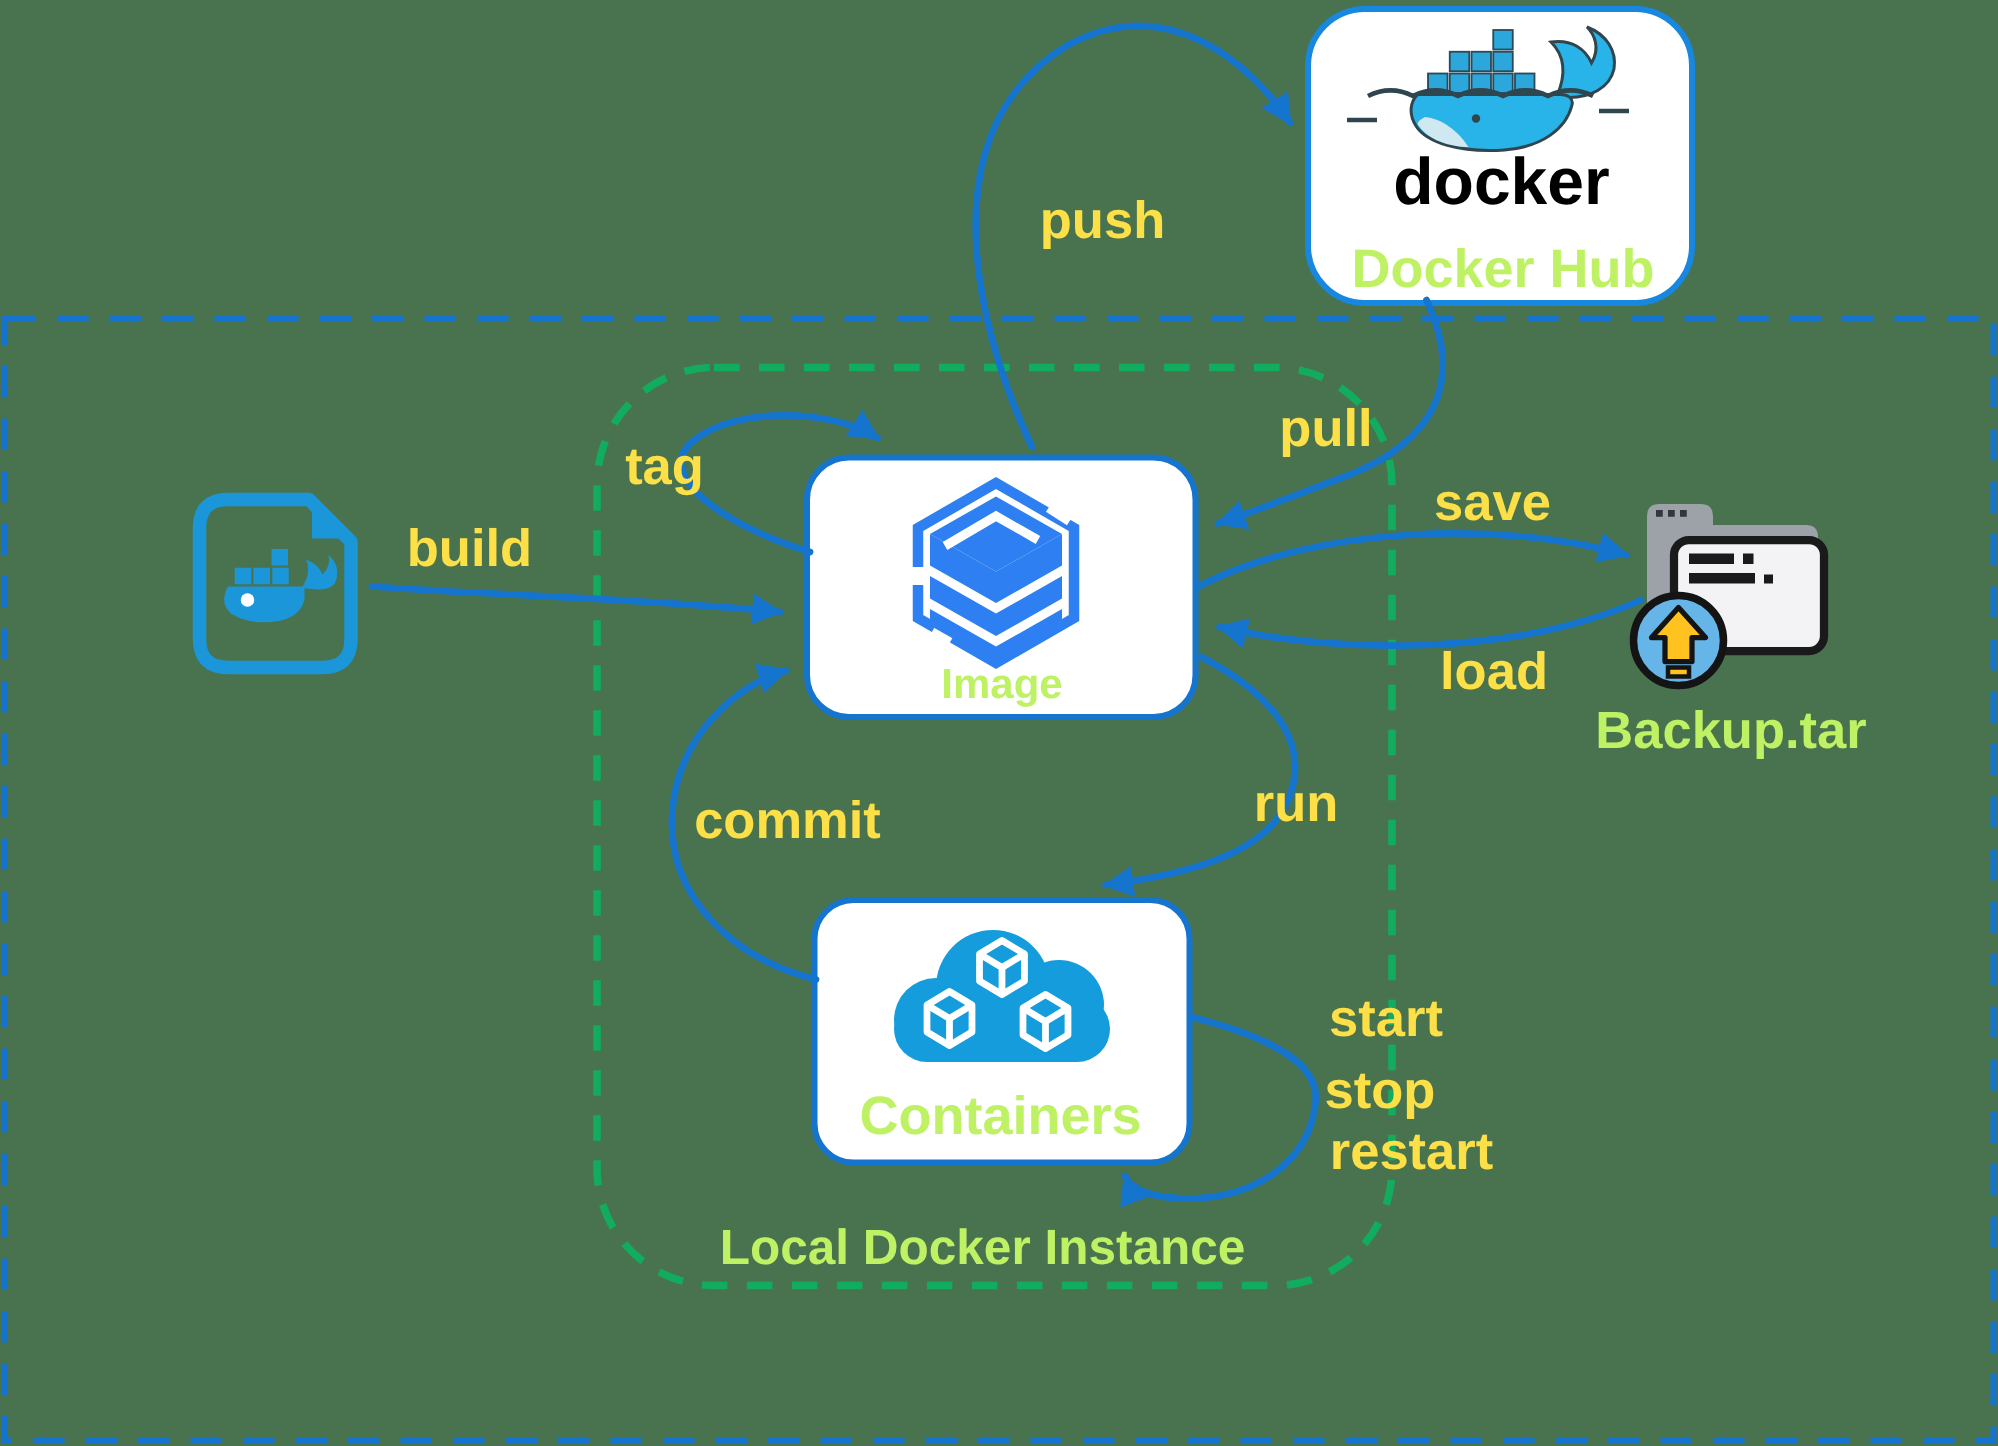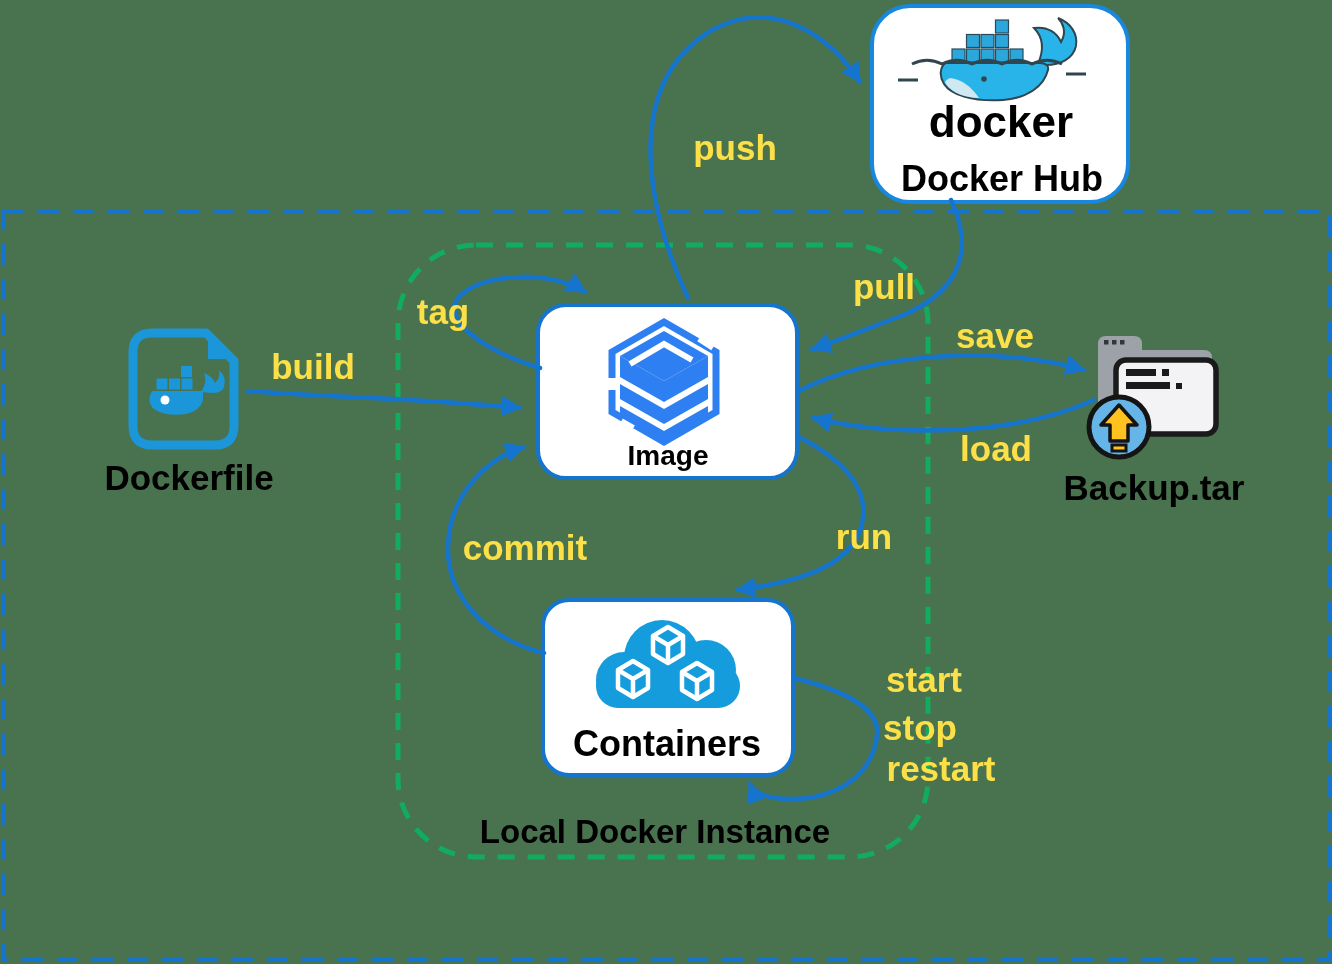--- a/index.html
+++ b/index.html
@@ -7,21 +7,21 @@
     position:relative;width:1332px;height:964px;overflow:hidden;
     background:#49734F;
     font-family:"Liberation Sans", sans-serif;
   }
   #diagram-svg{position:absolute;left:0;top:0;}
   .lbl{
     position:absolute;transform:translate(-50%,-50%);
     font-weight:700;white-space:nowrap;line-height:1;
   }
   .edge-label{color:#fde047;font-size:35px;}
-  .node-label{color:#000000;}
+  .node-label{color:#bef264;}
   .wordmark{color:#000000;font-size:44px;letter-spacing:0px;}
 </style>
 </head>
 <body>
 
 <div id="stage">
 
 <svg id="diagram-svg" width="1332" height="964" viewBox="0 0 1332 964">
   <defs>
     <marker id="arrow" viewBox="0 0 10 10" refX="9" refY="5" markerWidth="4.6" markerHeight="4.6" orient="auto-start-reverse">
@@ -152,21 +152,20 @@
     <path d="M 544,653 C 488,639 446,598 448,545 C 450,492 490,457 524,447" marker-end="url(#arrow)"></path>
     <path d="M 794,678 C 850,692 880,710 877,735 C 873,774 838,799 791,799
              C 767,799 753,792 750,784" marker-end="url(#arrow)"></path>
   </g>
 </svg>
 
 <div class="lbl wordmark" style="left:1001px;top:122px;">docker</div>
 <div class="lbl node-label" style="left:1002px;top:179px;font-size:36px;">Docker Hub</div>
 <div class="lbl node-label" style="left:668px;top:456px;font-size:28px;">Image</div>
 <div class="lbl node-label" style="left:667px;top:744px;font-size:36px;">Containers</div>
-<div class="lbl node-label" style="left:189px;top:477px;font-size:35px;">Dockerfile</div>
 <div class="lbl node-label" style="left:655px;top:831px;font-size:33px;">Local Docker Instance</div>
 <div class="lbl node-label" style="left:1154px;top:487px;font-size:35px;">Backup.tar</div>
 
 <div class="lbl edge-label" style="left:313px;top:366px;">build</div>
 <div class="lbl edge-label" style="left:443px;top:311px;">tag</div>
 <div class="lbl edge-label" style="left:735px;top:147px;">push</div>
 <div class="lbl edge-label" style="left:884px;top:286px;">pull</div>
 <div class="lbl edge-label" style="left:995px;top:335px;">save</div>
 <div class="lbl edge-label" style="left:996px;top:448px;">load</div>
 <div class="lbl edge-label" style="left:525px;top:547px;">commit</div>

